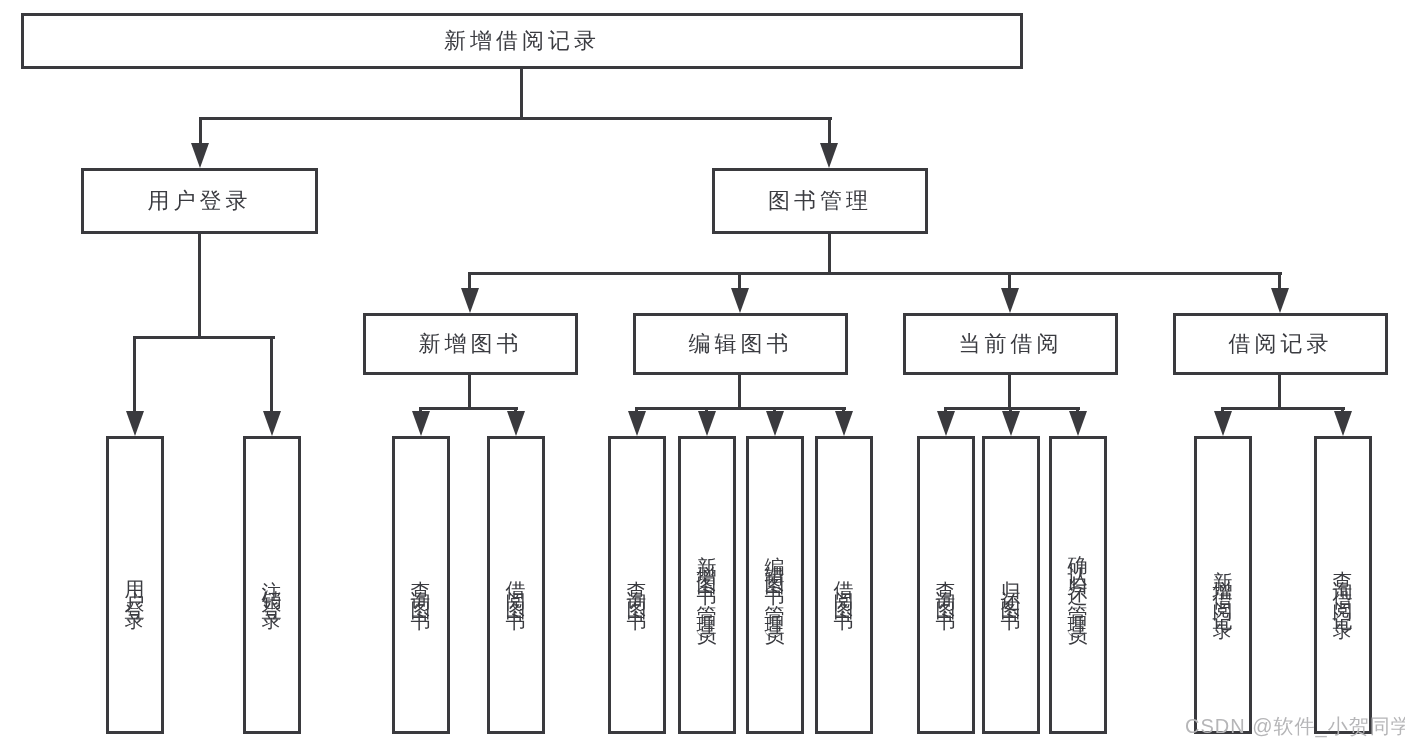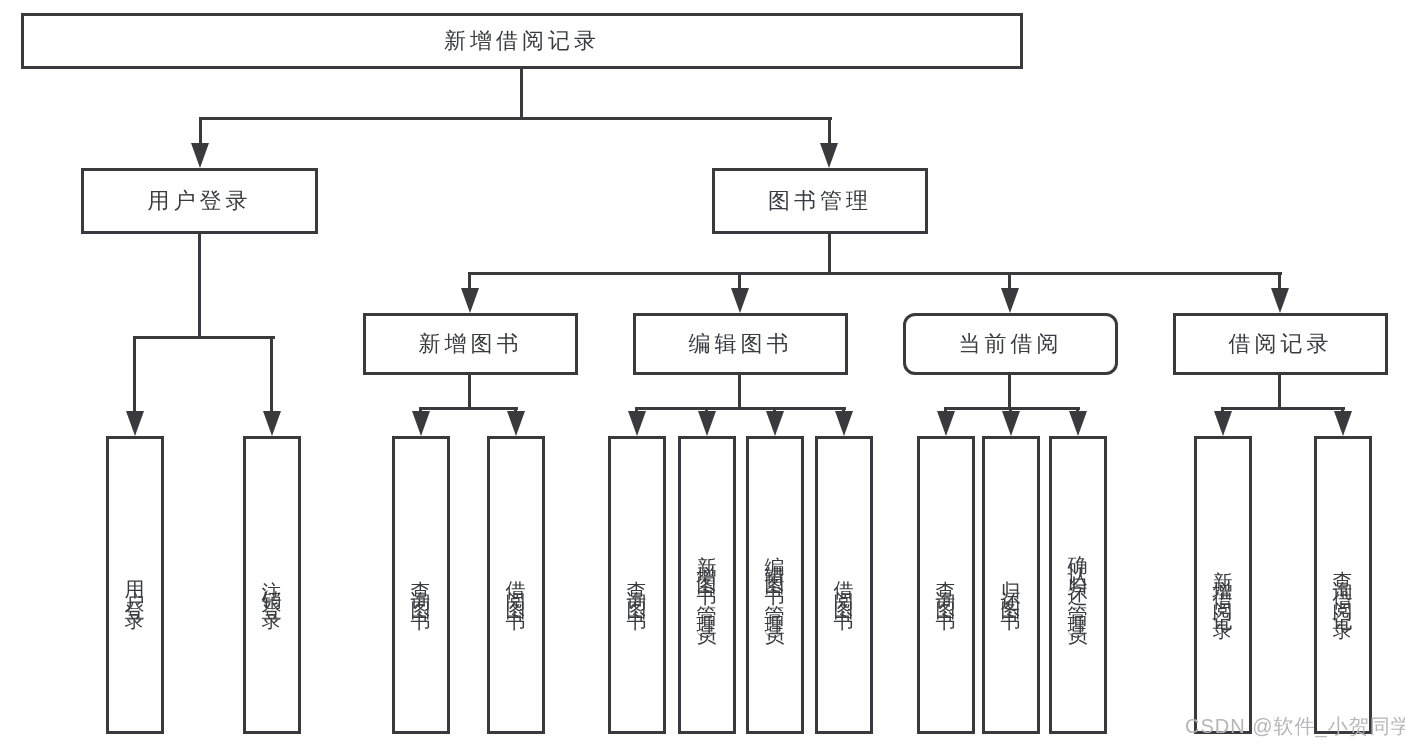--- a/index.html
+++ b/index.html
@@ -83,21 +83,21 @@
   <div class="arr" style="left:461px;top:288px;"></div>
   <div class="vl" style="left:738px;top:272px;height:18px;"></div>
   <div class="arr" style="left:731px;top:288px;"></div>
   <div class="vl" style="left:1008px;top:272px;height:18px;"></div>
   <div class="arr" style="left:1001px;top:288px;"></div>
   <div class="vl" style="left:1278px;top:272px;height:18px;"></div>
   <div class="arr" style="left:1271px;top:288px;"></div>
 
   <div class="box hbox" style="left:363px;top:313px;width:215px;height:62px;">新增图书</div>
   <div class="box hbox" style="left:633px;top:313px;width:215px;height:62px;">编辑图书</div>
-  <div class="box hbox" style="left:903px;top:313px;width:215px;height:62px;border-radius:12px;">当前借阅</div>
+  <div class="box hbox" style="left:903px;top:313px;width:215px;height:62px;">当前借阅</div>
   <div class="box hbox" style="left:1173px;top:313px;width:215px;height:62px;">借阅记录</div>
 
   <div class="vl" style="left:468px;top:374px;height:35px;"></div>
   <div class="hl" style="left:419px;top:407px;width:99px;"></div>
   <div class="vl" style="left:419px;top:407px;height:8px;"></div>
   <div class="arr" style="left:412px;top:411px;"></div>
   <div class="vl" style="left:514px;top:407px;height:8px;"></div>
   <div class="arr" style="left:507px;top:411px;"></div>
 
   <div class="vl" style="left:738px;top:374px;height:35px;"></div>

